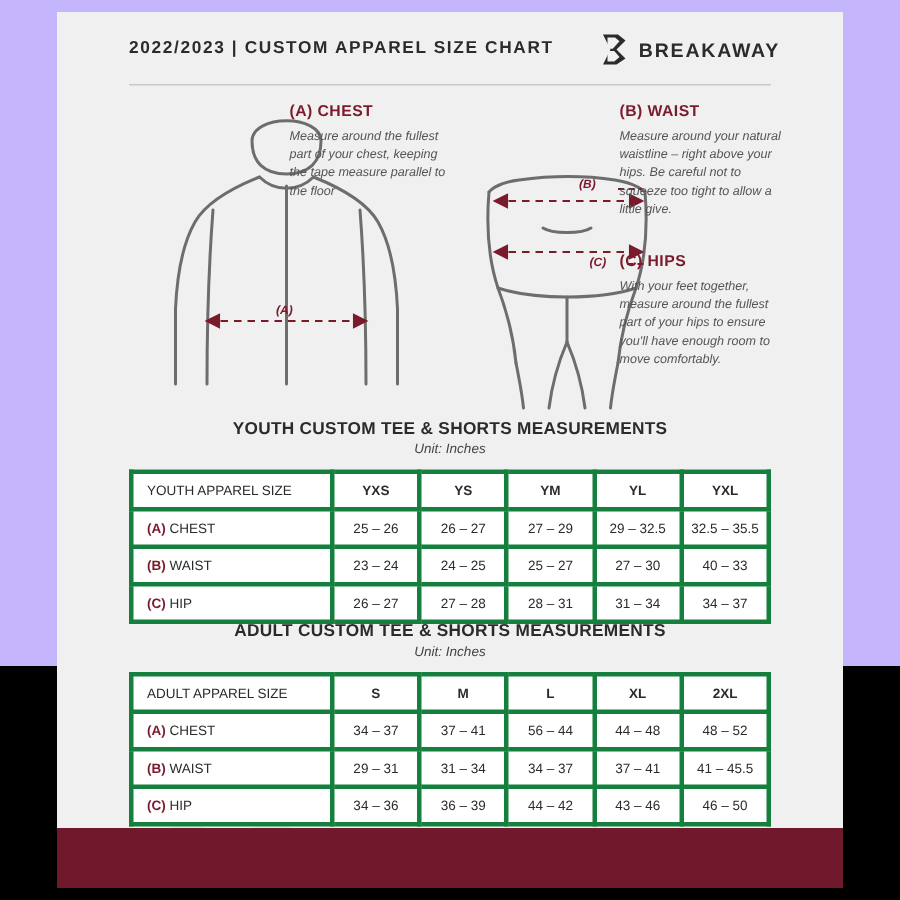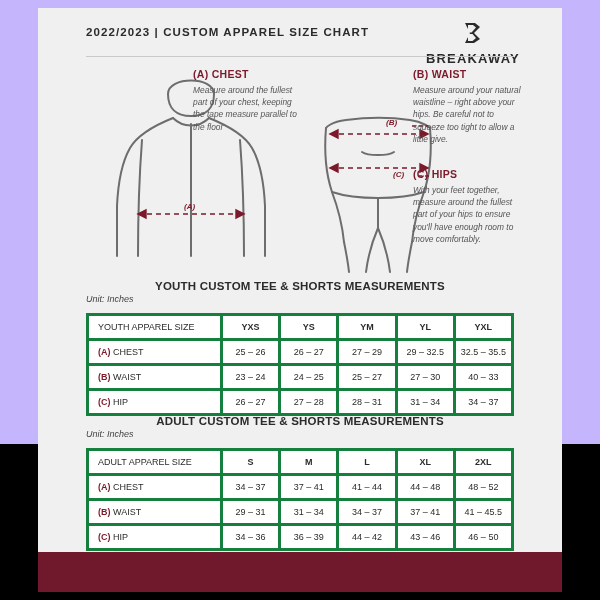--- a/index.html
+++ b/index.html
@@ -57,21 +57,20 @@
     color: #2b2b2b;
     white-space: nowrap;
   }
   .brand {
     position: absolute;
     right: 42px;
     top: 14px;
     display: flex;
     align-items: center;
     gap: 7px;
-    flex-direction: column;
   }
   .brand-mark {
     width: 19px;
     height: 22px;
   }
   .brand-name {
     font-size: 13px;
     font-weight: bold;
     letter-spacing: 1.2px;
     color: #2b2b2b;
@@ -122,20 +121,21 @@
   }
   
   .sect-title {
     text-align: center;
     font-size: 11.5px;
     font-weight: bold;
     color: #2b2b2b;
     letter-spacing: .2px;
   }
   .sect-sub {
+    text-align: center;
     font-size: 9px;
     font-style: italic;
     color: #444444;
     margin-top: 2px;
   }
   
   table.size-table {
     border-collapse: collapse;
     width: 428px;
     background: #ffffff;
@@ -323,21 +323,21 @@
               <th>L</th>
               <th>XL</th>
               <th>2XL</th>
             </tr>
           </thead>
           <tbody>
             <tr>
               <td class="rowhead"><span class="tag">(A)</span> <span>CHEST</span></td>
               <td>34 – 37</td>
               <td>37 – 41</td>
-              <td>41 – 44</td>
+              <td>56 – 44</td>
               <td>44 – 48</td>
               <td>48 – 52</td>
             </tr>
             <tr>
               <td class="rowhead"><span class="tag">(B)</span> <span>WAIST</span></td>
               <td>29 – 31</td>
               <td>31 – 34</td>
               <td>34 – 37</td>
               <td>37 – 41</td>
               <td>41 – 45.5</td>

